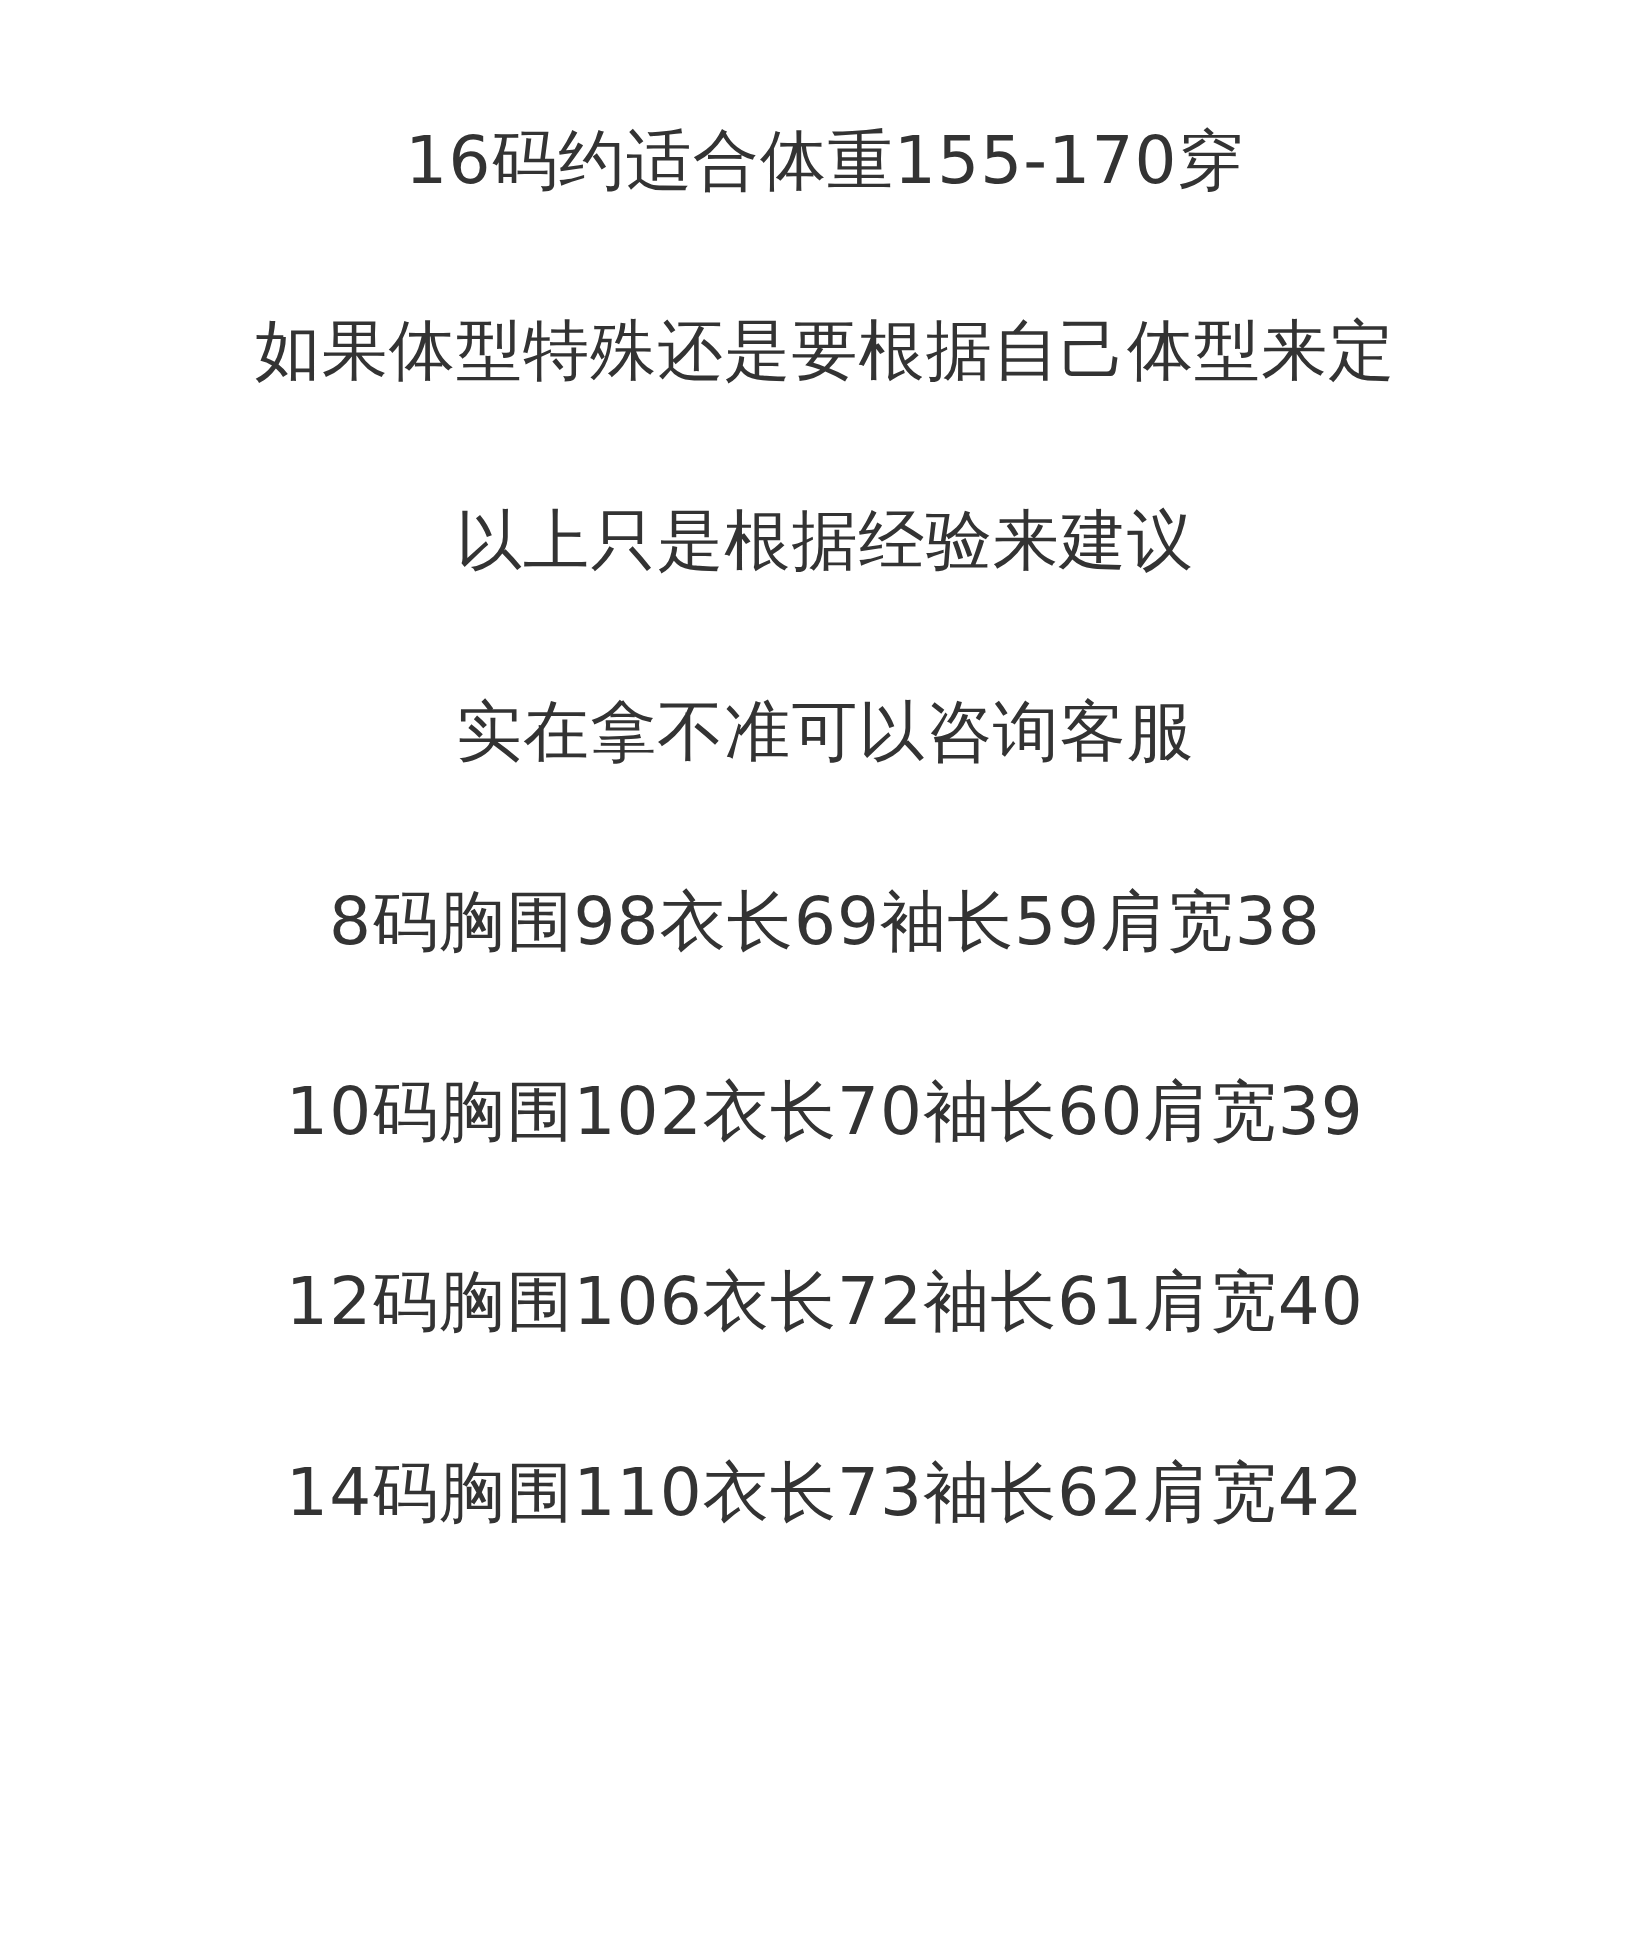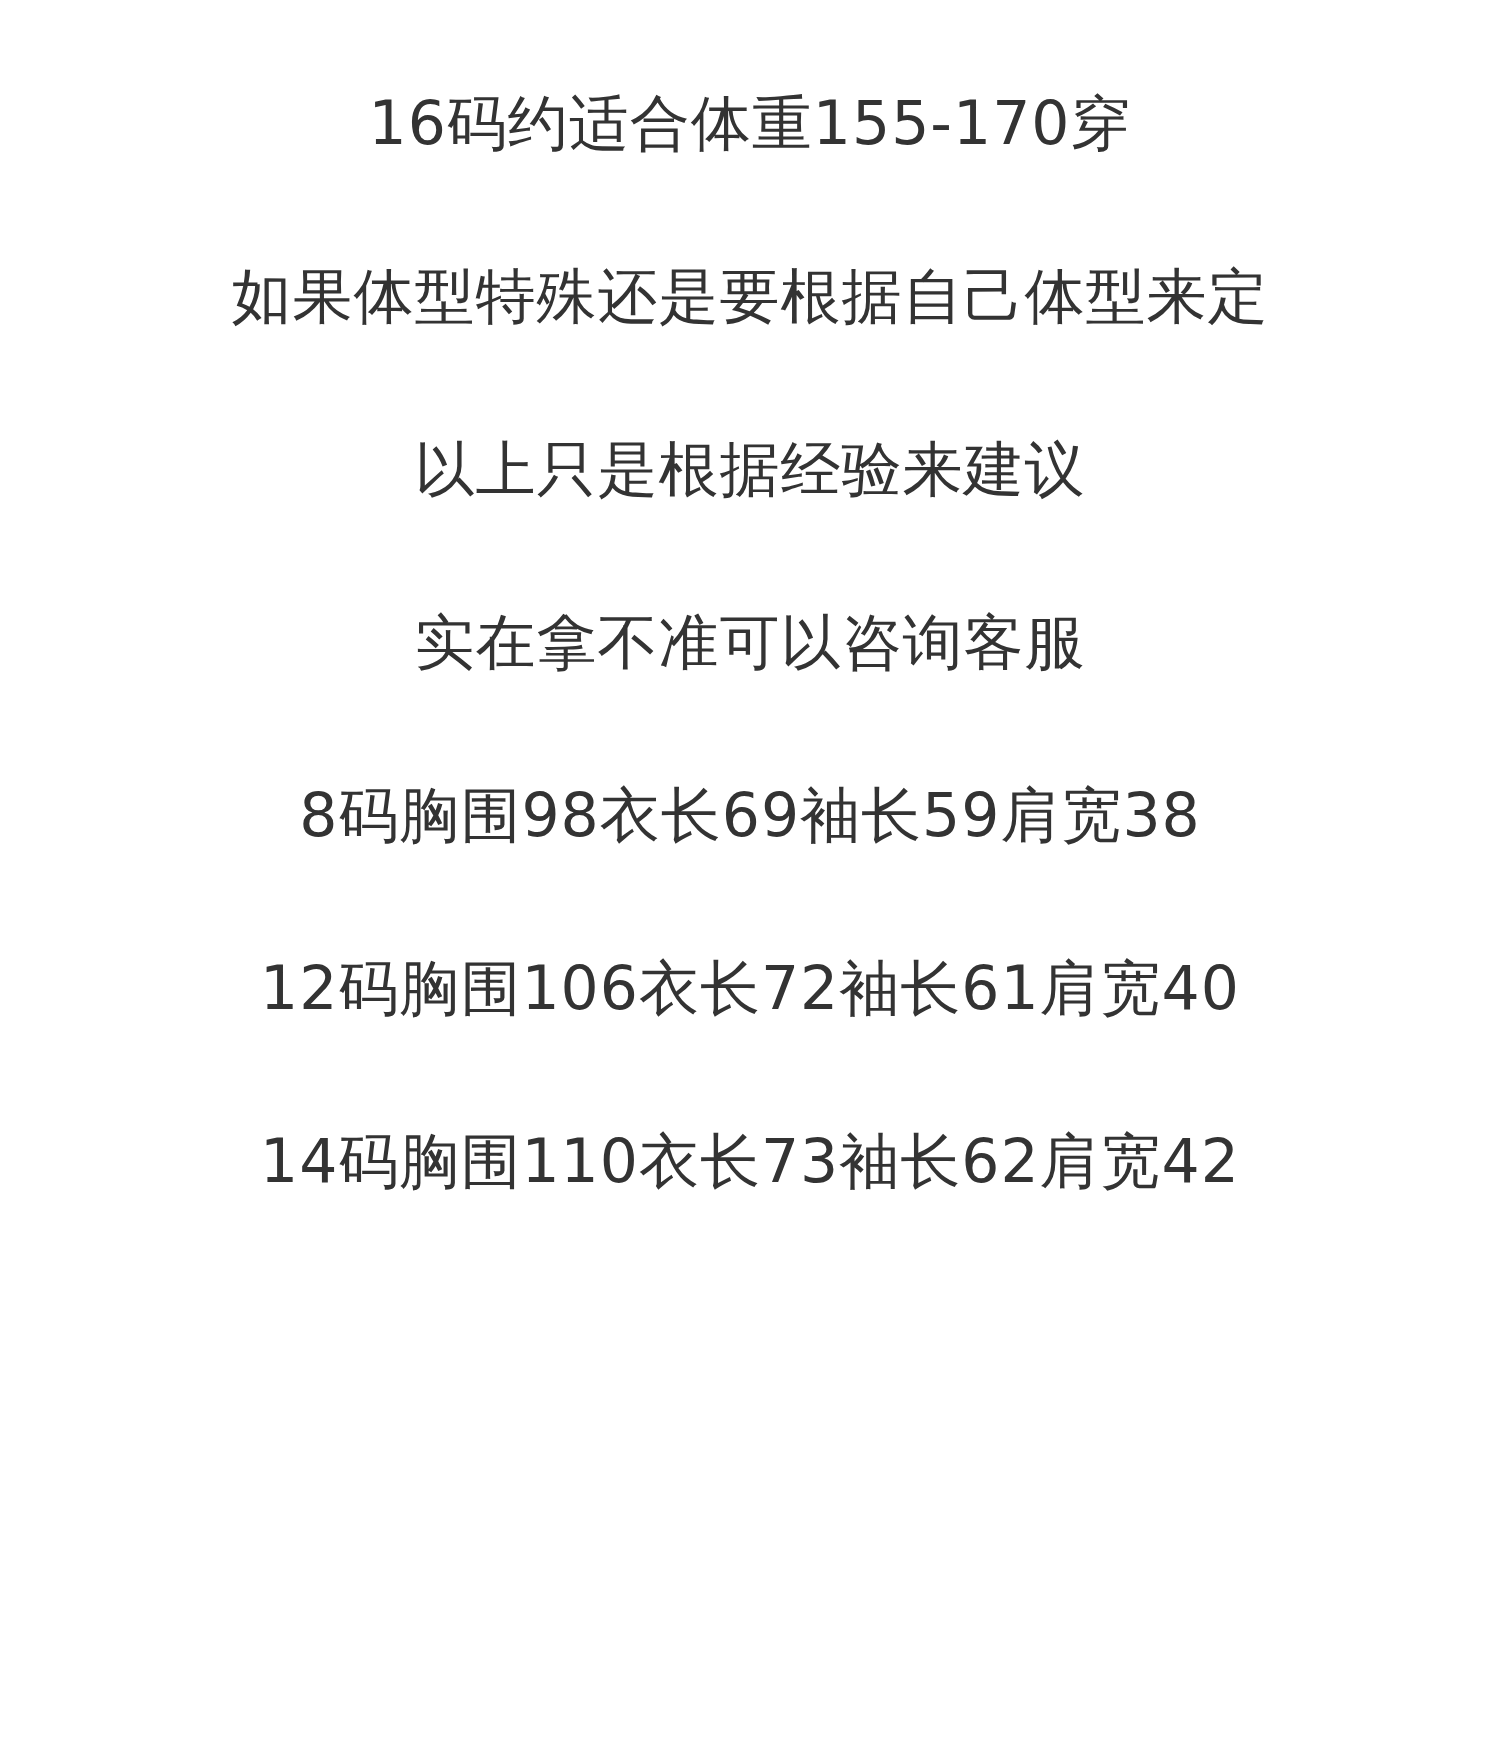--- a/index.html
+++ b/index.html
@@ -10,21 +10,21 @@
     width: 1500px;
     height: 1762px;
     background: #ffffff;
     overflow: hidden;
     font-family: "DejaVu Sans", "Liberation Sans", sans-serif;
   }
   .page {
     box-sizing: border-box;
     width: 1500px;
     height: 1762px;
-    padding-top: 38px;
+    padding-top: 60px;
     display: flex;
     flex-direction: column;
     align-items: stretch;
   }
   .line {
     height: 173px;
     margin: 0;
     display: flex;
     align-items: center;
     justify-content: center;
@@ -37,15 +37,16 @@
 </style>
 </head>
 <body>
 
 <div class="page">
   <p class="line">16码约适合体重155-170穿</p>
   <p class="line">如果体型特殊还是要根据自己体型来定</p>
   <p class="line">以上只是根据经验来建议</p>
   <p class="line">实在拿不准可以咨询客服</p>
   <p class="line">8码胸围98衣长69袖长59肩宽38</p>
+  <p class="line">10码胸围102衣长70袖长60肩宽39</p>
   <p class="line">12码胸围106衣长72袖长61肩宽40</p>
   <p class="line">14码胸围110衣长73袖长62肩宽42</p>
 </div>
 
 </body></html>

